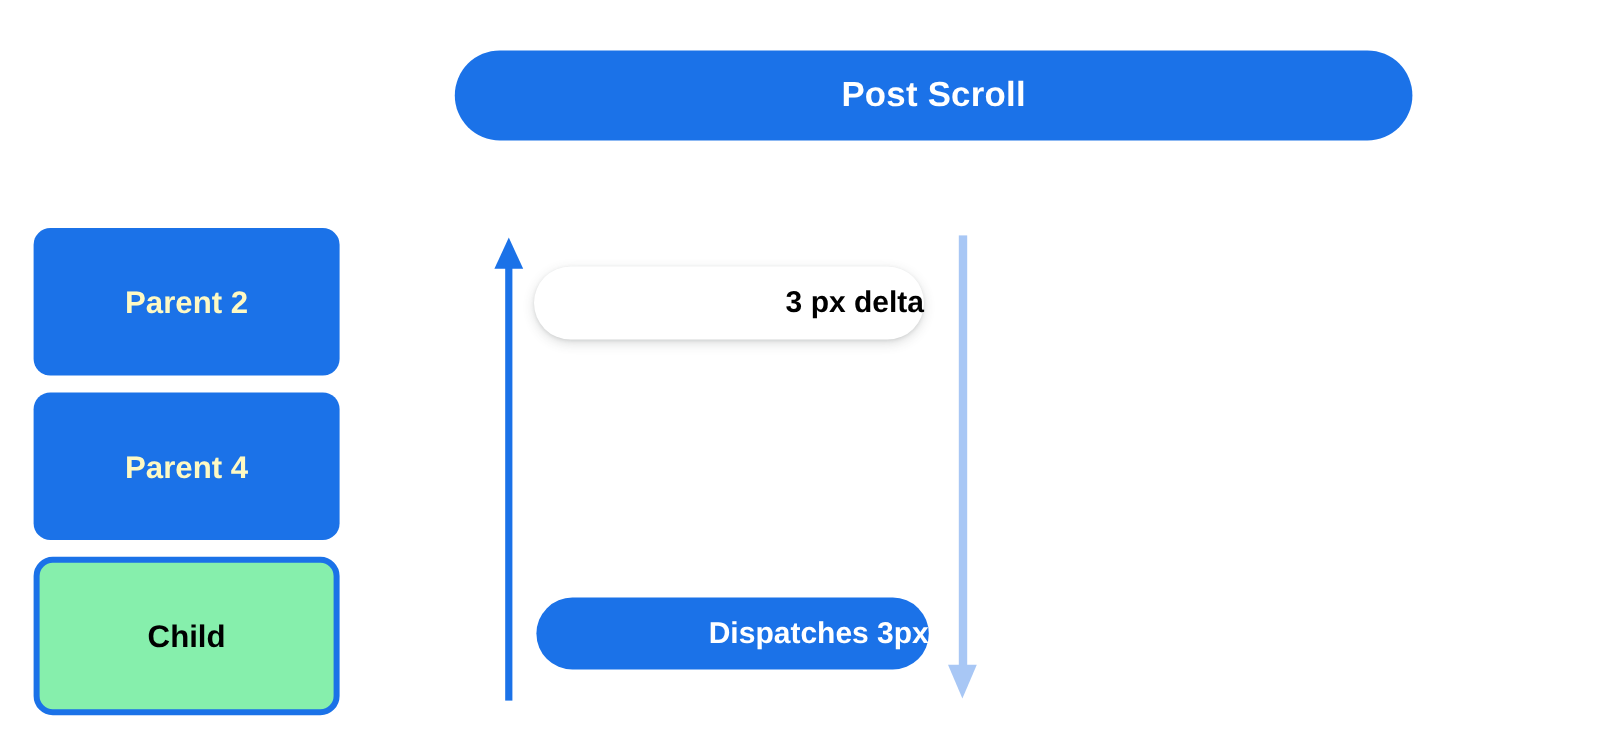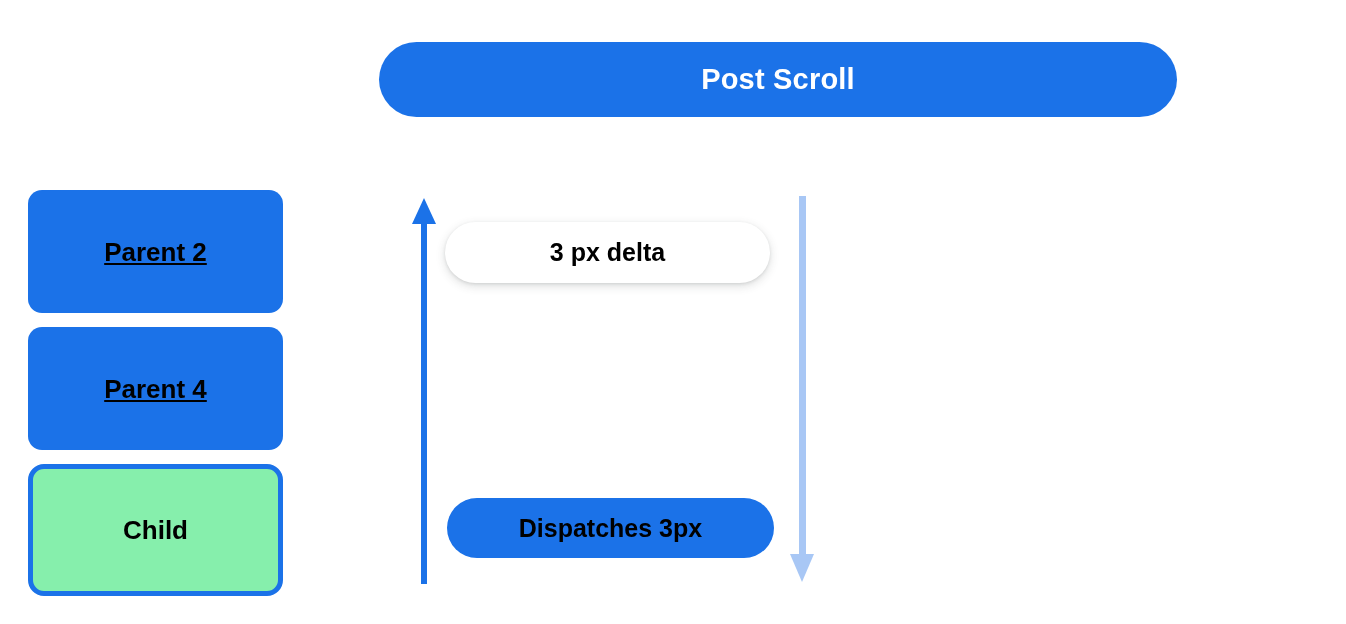--- a/index.html
+++ b/index.html
@@ -63,22 +63,21 @@
     margin-bottom: 14px;
   }
   .node-box:last-child {
     margin-bottom: 0;
   }
   .node-box.filled {
     background: #1b72e8;
     border: none;
   }
   .node-box.filled .node-label {
-    color: #000000;
-    text-decoration: underline;
+    color: #fef9c3;
   }
   .node-box.outlined {
     background: #86efac;
     border: 5px solid #1b72e8;
     height: 132px;
     border-radius: 16px;
   }
   .node-box.outlined .node-label {
     color: #000000;
   }
@@ -103,21 +102,21 @@
     top: 196px;
     width: 36px;
     height: 388px;
   }
 
   
   .chip {
     position: absolute;
     display: flex;
     align-items: center;
-    justify-content: center;
+    justify-content: flex-end;
     box-sizing: border-box;
   }
   .chip-delta {
     left: 445px;
     top: 222px;
     width: 325px;
     height: 61px;
     background: #ffffff;
     border-radius: 31px;
     box-shadow: 0 3px 10px rgba(60, 64, 67, 0.18),
@@ -131,21 +130,21 @@
   }
   .chip-dispatch {
     left: 447px;
     top: 498px;
     width: 327px;
     height: 60px;
     background: #1b72e8;
     border-radius: 30px;
   }
   .chip-dispatch-label {
-    color: #000000;
+    color: #ffffff;
     font-size: 25px;
     font-weight: bold;
     line-height: 1;
   }
 </style>
 </head>
 <body>
 
 <div class="stage">
 

